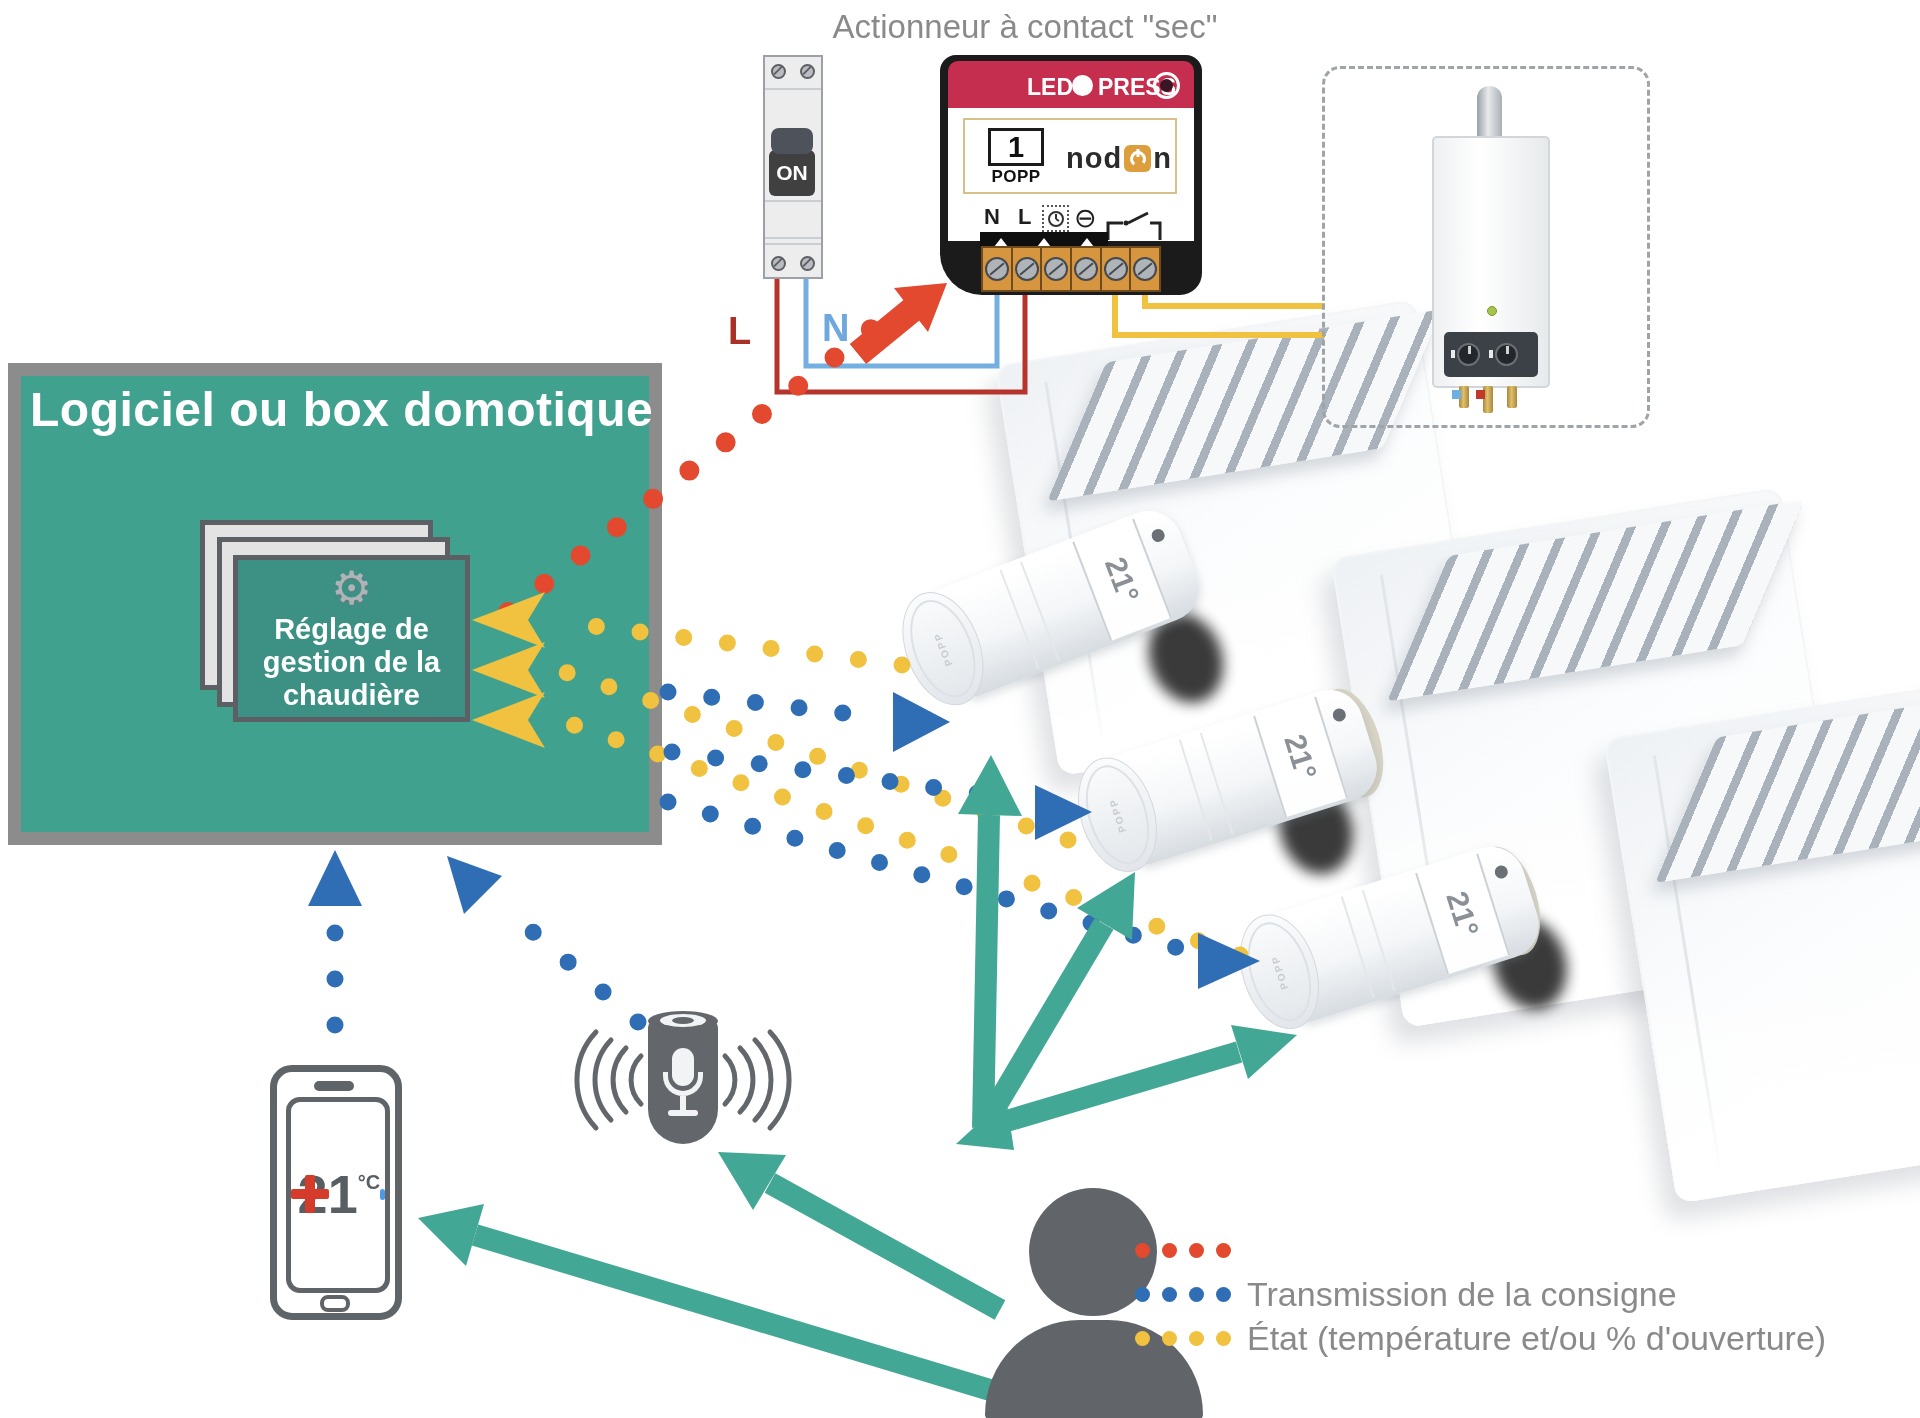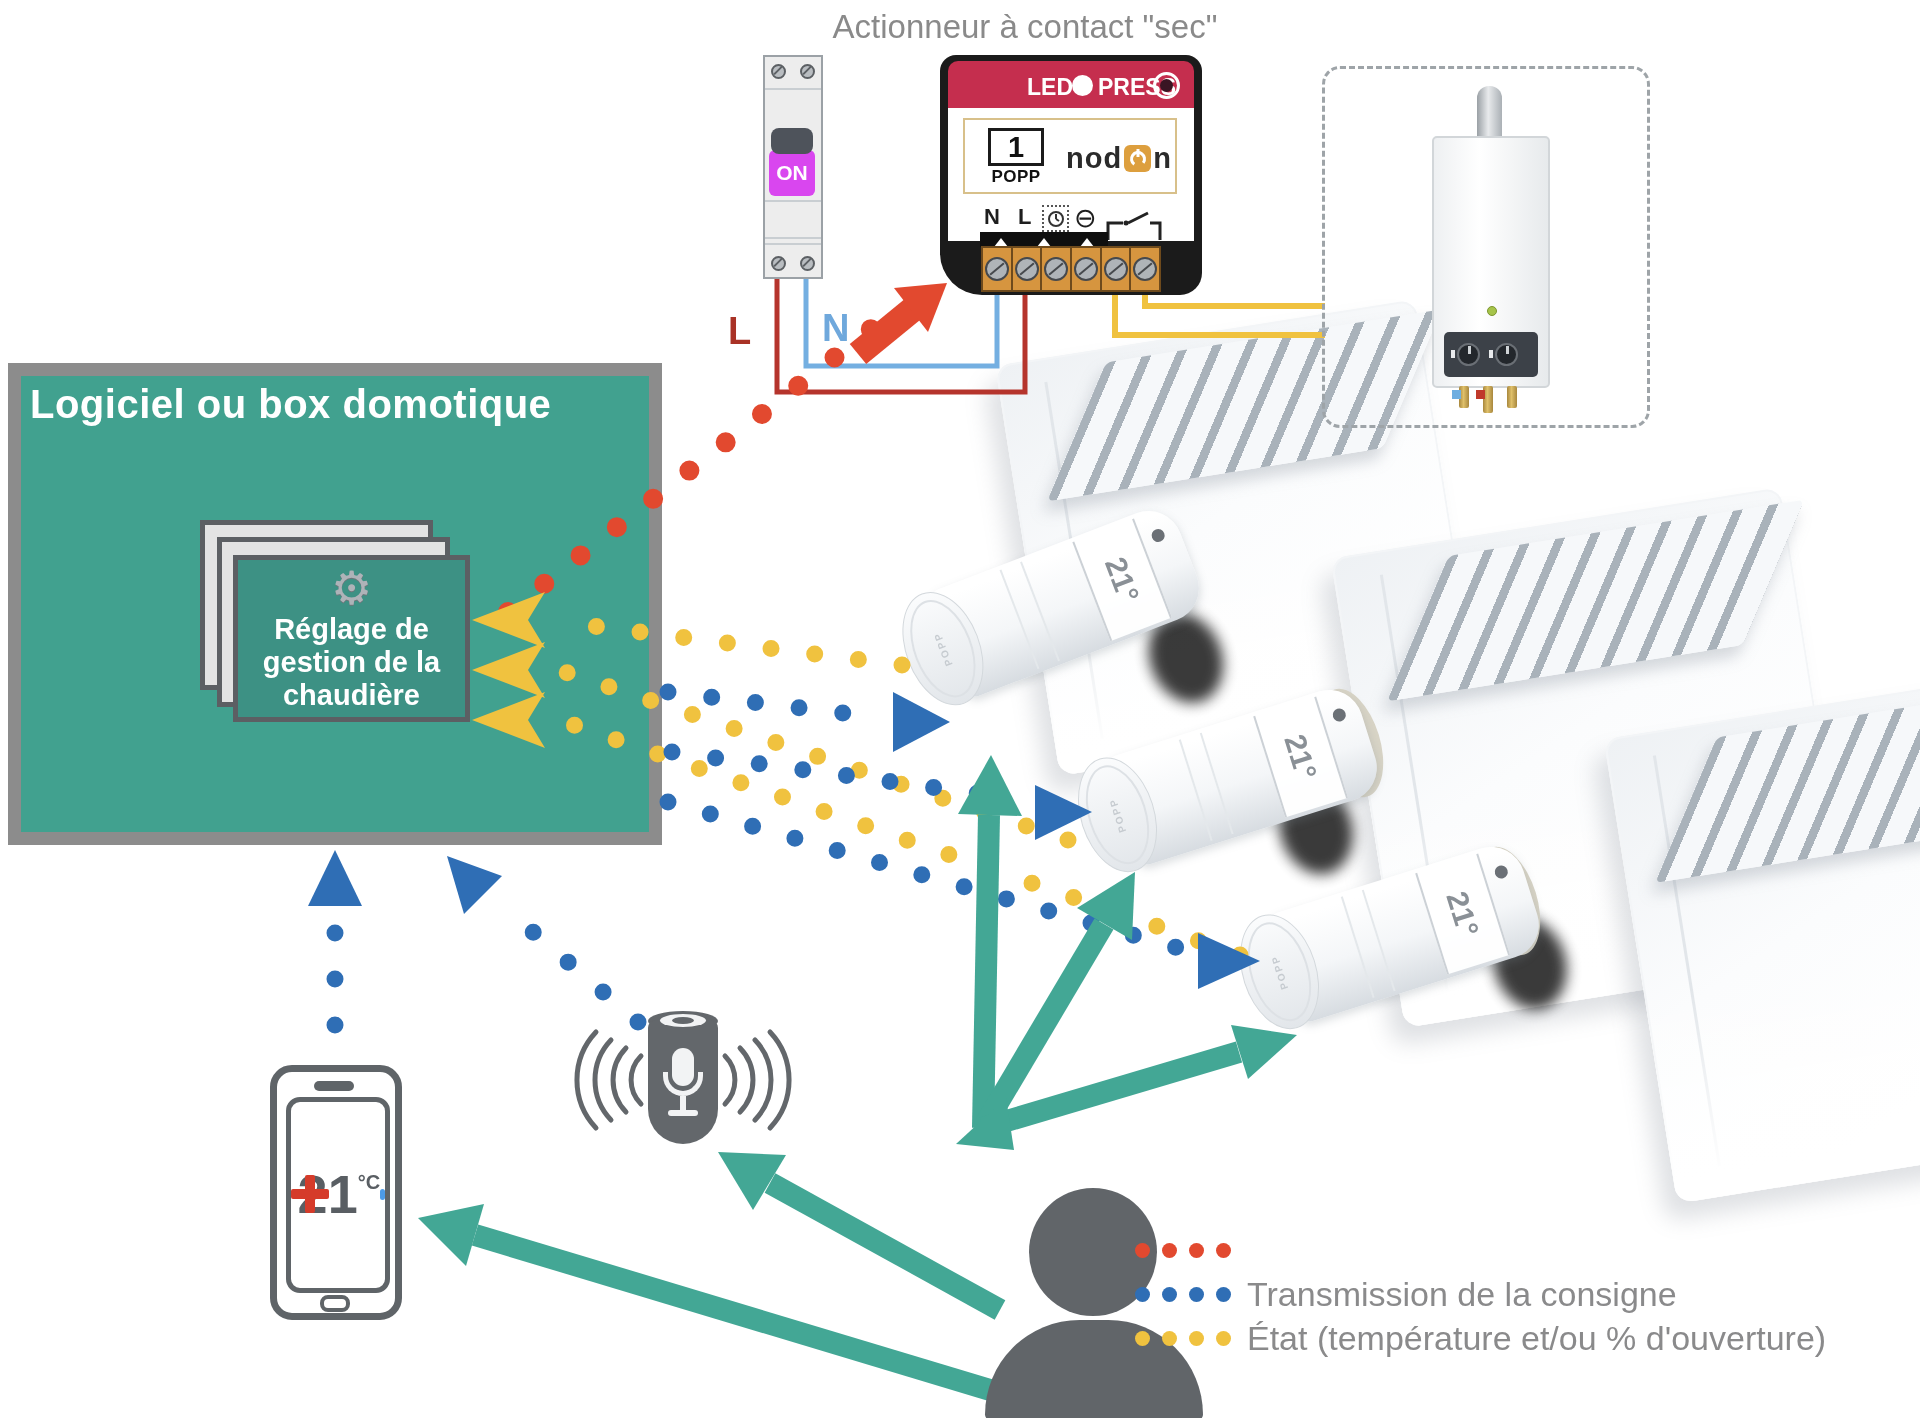--- a/index.html
+++ b/index.html
@@ -3,21 +3,21 @@
 <meta charset="utf-8">
 <style>
   html,body{margin:0;padding:0;background:#fff;}
   #stage{position:relative;width:1920px;height:1418px;overflow:hidden;background:#fff;
          font-family:"Liberation Sans",sans-serif;}
   .abs{position:absolute;}
 
   
   #domo-box{left:8px;top:363px;width:654px;height:482px;background:#41A18F;
             border:13px solid #8C8C8C;box-sizing:border-box;}
-  #domo-title{left:30px;top:382px;color:#fff;font-size:40px;font-weight:bold;letter-spacing:.5px;}
+  #domo-title{left:30px;top:382px;color:#fff;font-size:48px;font-weight:bold;letter-spacing:.5px;}
   .card{box-sizing:border-box;border:5px solid #5C5F63;}
   #card-back1{left:200px;top:520px;width:233px;height:170px;background:#E3E3E3;}
   #card-back2{left:217px;top:537px;width:233px;height:170px;background:#E3E3E3;}
   #card-front{left:233px;top:555px;width:237px;height:167px;background:#3D9184;
               display:flex;flex-direction:column;align-items:center;justify-content:center;}
   #gear{font-size:46px;line-height:46px;color:#AEB3B8;text-shadow:0 1px 0 #70757a;}
   #scenario-text{color:#fff;font-weight:bold;font-size:29px;line-height:33px;text-align:center;white-space:pre-line;margin-top:2px;}
 
   
   .radiator{background:linear-gradient(155deg,#eef1f4 0%,#fbfcfd 45%,#ffffff 80%);
@@ -63,21 +63,21 @@
   #valve-2-shadow{left:1280px;top:783px;transform:rotate(-17deg);}
   #valve-2-ring{left:1322px;top:687px;transform:rotate(-17deg);}
   #valve-3-shadow{left:1494px;top:918px;transform:rotate(-17deg);}
   #valve-3-ring{left:1479px;top:845px;transform:rotate(-17deg);}
 
   
   #breaker{left:763px;top:55px;width:60px;height:224px;background:#EDEDED;border:2px solid #9BA1A6;box-sizing:border-box;}
   #breaker .seam{position:absolute;left:0;right:0;height:2px;background:#c9ced2;}
   .screw{position:absolute;width:15px;height:15px;border-radius:50%;background:#B9BDC1;border:2px solid #5c6064;box-sizing:border-box;}
   .screw::after{content:"";position:absolute;left:4px;top:-1px;width:2px;height:11px;background:#5c6064;transform:rotate(45deg);}
-  #breaker-switch{left:769px;top:150px;width:46px;height:46px;background:#d946ef;border-radius:6px;
+  #breaker-switch{left:769px;top:150px;width:46px;height:46px;background:#404040;border-radius:6px;
         display:flex;align-items:center;justify-content:center;color:#fff;font-weight:bold;font-size:21px;}
   #breaker-switch::before{content:"";position:absolute;left:2px;top:-22px;width:42px;height:26px;background:#4E535B;border-radius:8px;}
 
   
   #relay{left:940px;top:55px;width:262px;height:240px;background:#1B1B1B;border-radius:16px 16px 22px 42px;}
   #relay-band{left:948px;top:61px;width:246px;height:47px;background:#C52E4E;border-radius:10px 10px 0 0;}
   #relay-white{left:948px;top:108px;width:246px;height:133px;background:#fff;}
   #relay-panel{left:963px;top:118px;width:214px;height:76px;border:2px solid #D8C08A;box-sizing:border-box;background:#fff;}
   #relay-num{left:988px;top:128px;width:56px;height:38px;border:3px solid #1b1b1b;box-sizing:border-box;
         display:flex;align-items:center;justify-content:center;font-size:29px;font-weight:bold;color:#111;}

